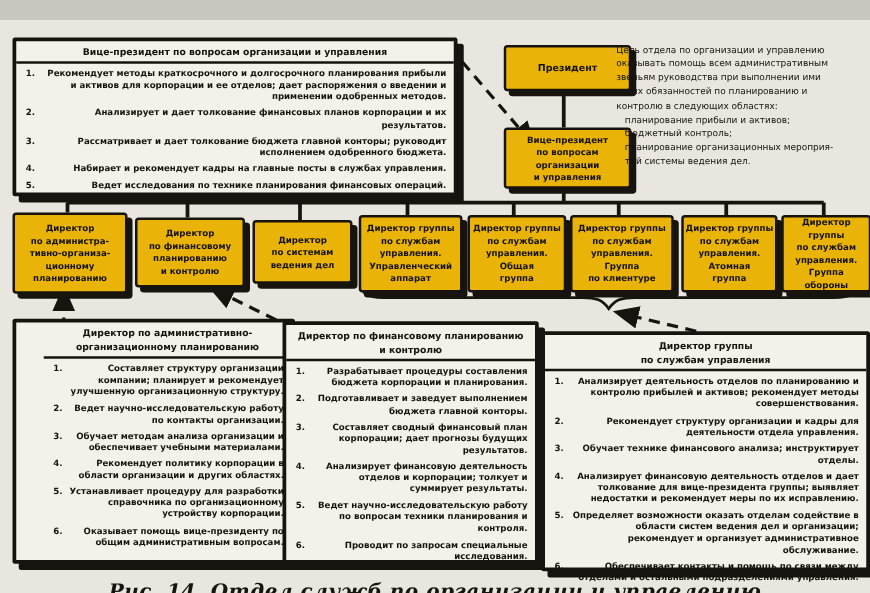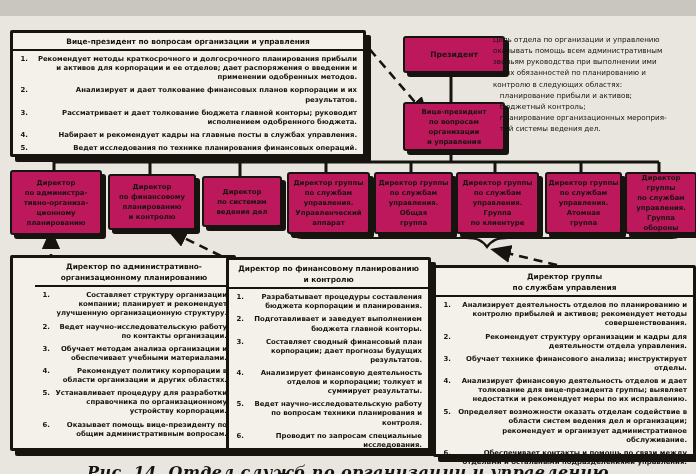--- a/index.html
+++ b/index.html
@@ -3,21 +3,21 @@
 <meta charset="utf-8">
 <style>
   html,body{margin:0;padding:0;background:#c9c6bf;}
   .page{
     position:relative;width:696px;height:474px;margin:16px auto;
     background:#e9e6df;overflow:hidden;
     font-family:"DejaVu Sans",sans-serif;color:#17140f;
   }
   .wires{position:absolute;left:0;top:0;z-index:1;}
   .orgbox{
-    position:absolute;z-index:2;background:#be185d;
+    position:absolute;z-index:2;background:#eab308;
     border:2.5px solid #17140f;border-radius:3px;
     box-shadow:4px 4px 0 #17140f;
     display:flex;align-items:center;justify-content:center;
     text-align:center;font-weight:bold;font-size:6.9px;line-height:1.45;
   }
   .multiline{white-space:pre-line;}
   .notebox{
     position:absolute;z-index:2;background:#f3f1ea;
     border:3px solid #17140f;border-radius:2px;
     box-shadow:5px 5px 0 #17140f;

